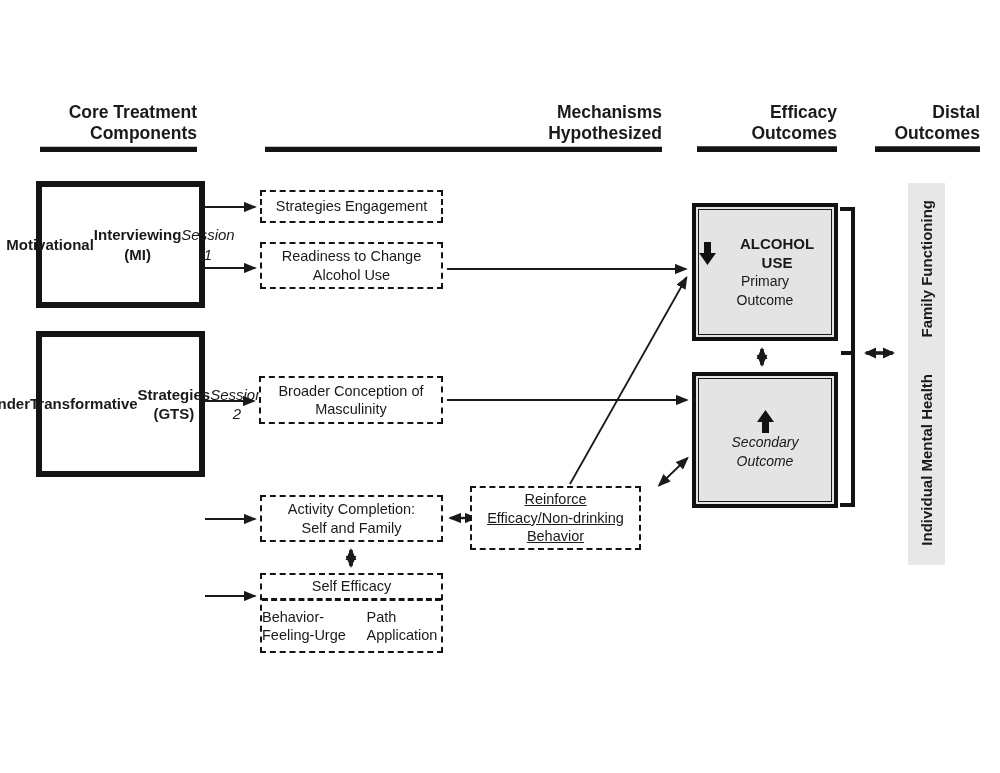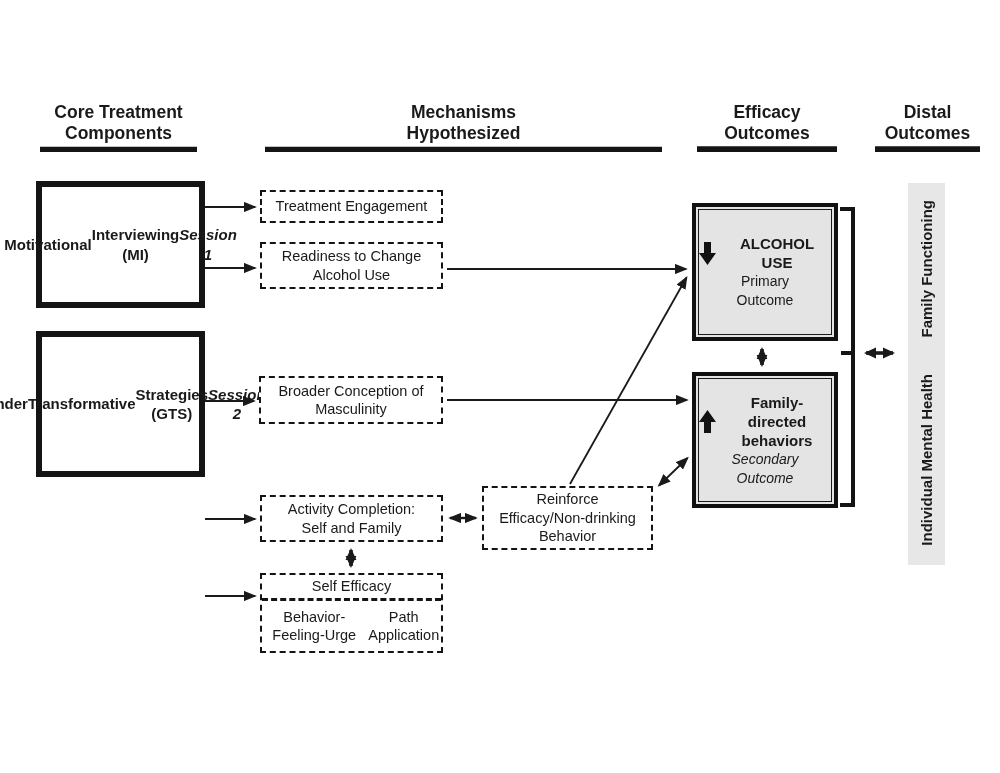--- a/index.html
+++ b/index.html
@@ -4,36 +4,36 @@
 <style>
   html,body{margin:0;padding:0;background:#fff;}
   .canvas{
     position:relative;width:1000px;height:773px;background:#fff;overflow:hidden;
     font-family:"Liberation Sans",sans-serif;color:#1a1a1a;
   }
   .canvas *{box-sizing:border-box;}
   svg.connectors{position:absolute;left:0;top:0;width:1000px;height:773px;}
 
   
-  .col-header{position:absolute;top:102px;text-align:center;font-weight:700;
+  .col-header{position:absolute;top:102px;text-align:right;font-weight:700;
     font-size:17.5px;line-height:21px;}
   .col-header .rule{margin-top:4px;height:4px;background:#141414;}
 
   
   .comp-box{position:absolute;border:6px solid #141414;background:#fff;
     display:flex;flex-direction:row;align-items:center;justify-content:center;
     text-align:center;font-size:15px;font-weight:700;line-height:19.5px;}
-  .comp-box .session{font-weight:700;font-style:italic;}
+  .comp-box .session{font-weight:400;font-style:italic;}
 
   
   .mech-box{position:absolute;border:2.5px dashed #141414;background:#fff;
     display:flex;flex-direction:column;align-items:center;justify-content:center;
     text-align:center;font-size:14.5px;line-height:18.5px;}
   .mech-combo{position:absolute;border:2.5px dashed #141414;background:#fff;
-    display:flex;flex-direction:column;text-align:center;font-size:14.5px;line-height:18.5px;}
+    display:flex;flex-direction:column;font-size:14.5px;line-height:18.5px;}
   .mech-combo .cell-top{height:23px;display:flex;align-items:center;justify-content:center;}
   .mech-combo .cell-bottom{flex:1;border-top:3px dashed #141414;
     display:flex;flex-direction:row;align-items:center;justify-content:center;}
 
   
   .out-box{position:absolute;border:4px solid #111;background:#e4e4e4;padding:2px;}
   .out-inner{width:100%;height:100%;border:1.5px solid #1a1a1a;background:#e4e4e4;
     display:flex;flex-direction:column;align-items:center;justify-content:center;
     text-align:center;font-size:14px;line-height:19px;}
   .out-title-row{display:flex;align-items:center;gap:7px;}
@@ -122,21 +122,21 @@
     <div class="session">Session 1</div>
   </div>
   <div class="comp-box" style="left:36px;top:331px;width:169px;height:146px;">
     <div>Gender</div>
     <div>Transformative</div>
     <div>Strategies (GTS)</div>
     <div class="session">Session 2</div>
   </div>
 
   <div class="mech-box" style="left:260px;top:190px;width:183px;height:33px;">
-    <div>Treatment Engagement</div>
+    <div>Strategies Engagement</div>
   </div>
   <div class="mech-box" style="left:260px;top:242px;width:183px;height:47px;">
     <div>Readiness to Change</div>
     <div>Alcohol Use</div>
   </div>
   <div class="mech-box" style="left:260px;top:495px;width:183px;height:47px;">
     <div>Activity Completion:</div>
     <div>Self and Family</div>
   </div>
   <div class="mech-box" style="left:259px;top:376px;width:184px;height:48px;">
@@ -145,21 +145,21 @@
   </div>
   <div class="mech-combo" style="left:260px;top:573px;width:183px;height:80px;">
     <div class="cell-top">
       <div>Self Efficacy</div>
     </div>
     <div class="cell-bottom">
       <div>Behavior-Feeling-Urge</div>
       <div>Path Application</div>
     </div>
   </div>
-  <div class="mech-box" style="left:482px;top:486px;width:171px;height:64px;">
+  <div class="mech-box" style="left:470px;top:486px;width:171px;height:64px;text-decoration:underline;">
     <div>Reinforce</div>
     <div>Efficacy/Non-drinking</div>
     <div>Behavior</div>
   </div>
 
   <div class="out-box" style="left:692px;top:203px;width:146px;height:138px;">
     <div class="out-inner">
       <div class="out-title-row">
         <svg class="arrow-glyph" width="17" height="23" viewBox="0 0 17 23">
           <path d="M5,0 h7 v11 h5 L8.5,23 0,11 h5 z" fill="#111"></path>
@@ -169,24 +169,20 @@
       <div>Primary</div>
       <div>Outcome</div>
     </div>
   </div>
   <div class="out-box" style="left:692px;top:372px;width:146px;height:136px;">
     <div class="out-inner">
       <div class="out-title-row">
         <svg class="arrow-glyph" width="17" height="23" viewBox="0 0 17 23">
           <path d="M5,23 h7 V12 h5 L8.5,0 0,12 h5 z" fill="#111"></path>
         </svg>
-        <span class="out-title">
-          <span style="display:block;">Family-directed</span>
-          <span style="display:block;">behaviors</span>
-        </span>
       </div>
       <div class="italic">Secondary</div>
       <div class="italic">Outcome</div>
     </div>
   </div>
 
   <div class="distal-bar" style="left:908px;top:183px;width:37px;height:382px;">
     <div class="bar-cell" style="height:172px;">
       <span class="vtext">Family Functioning</span>
     </div>

